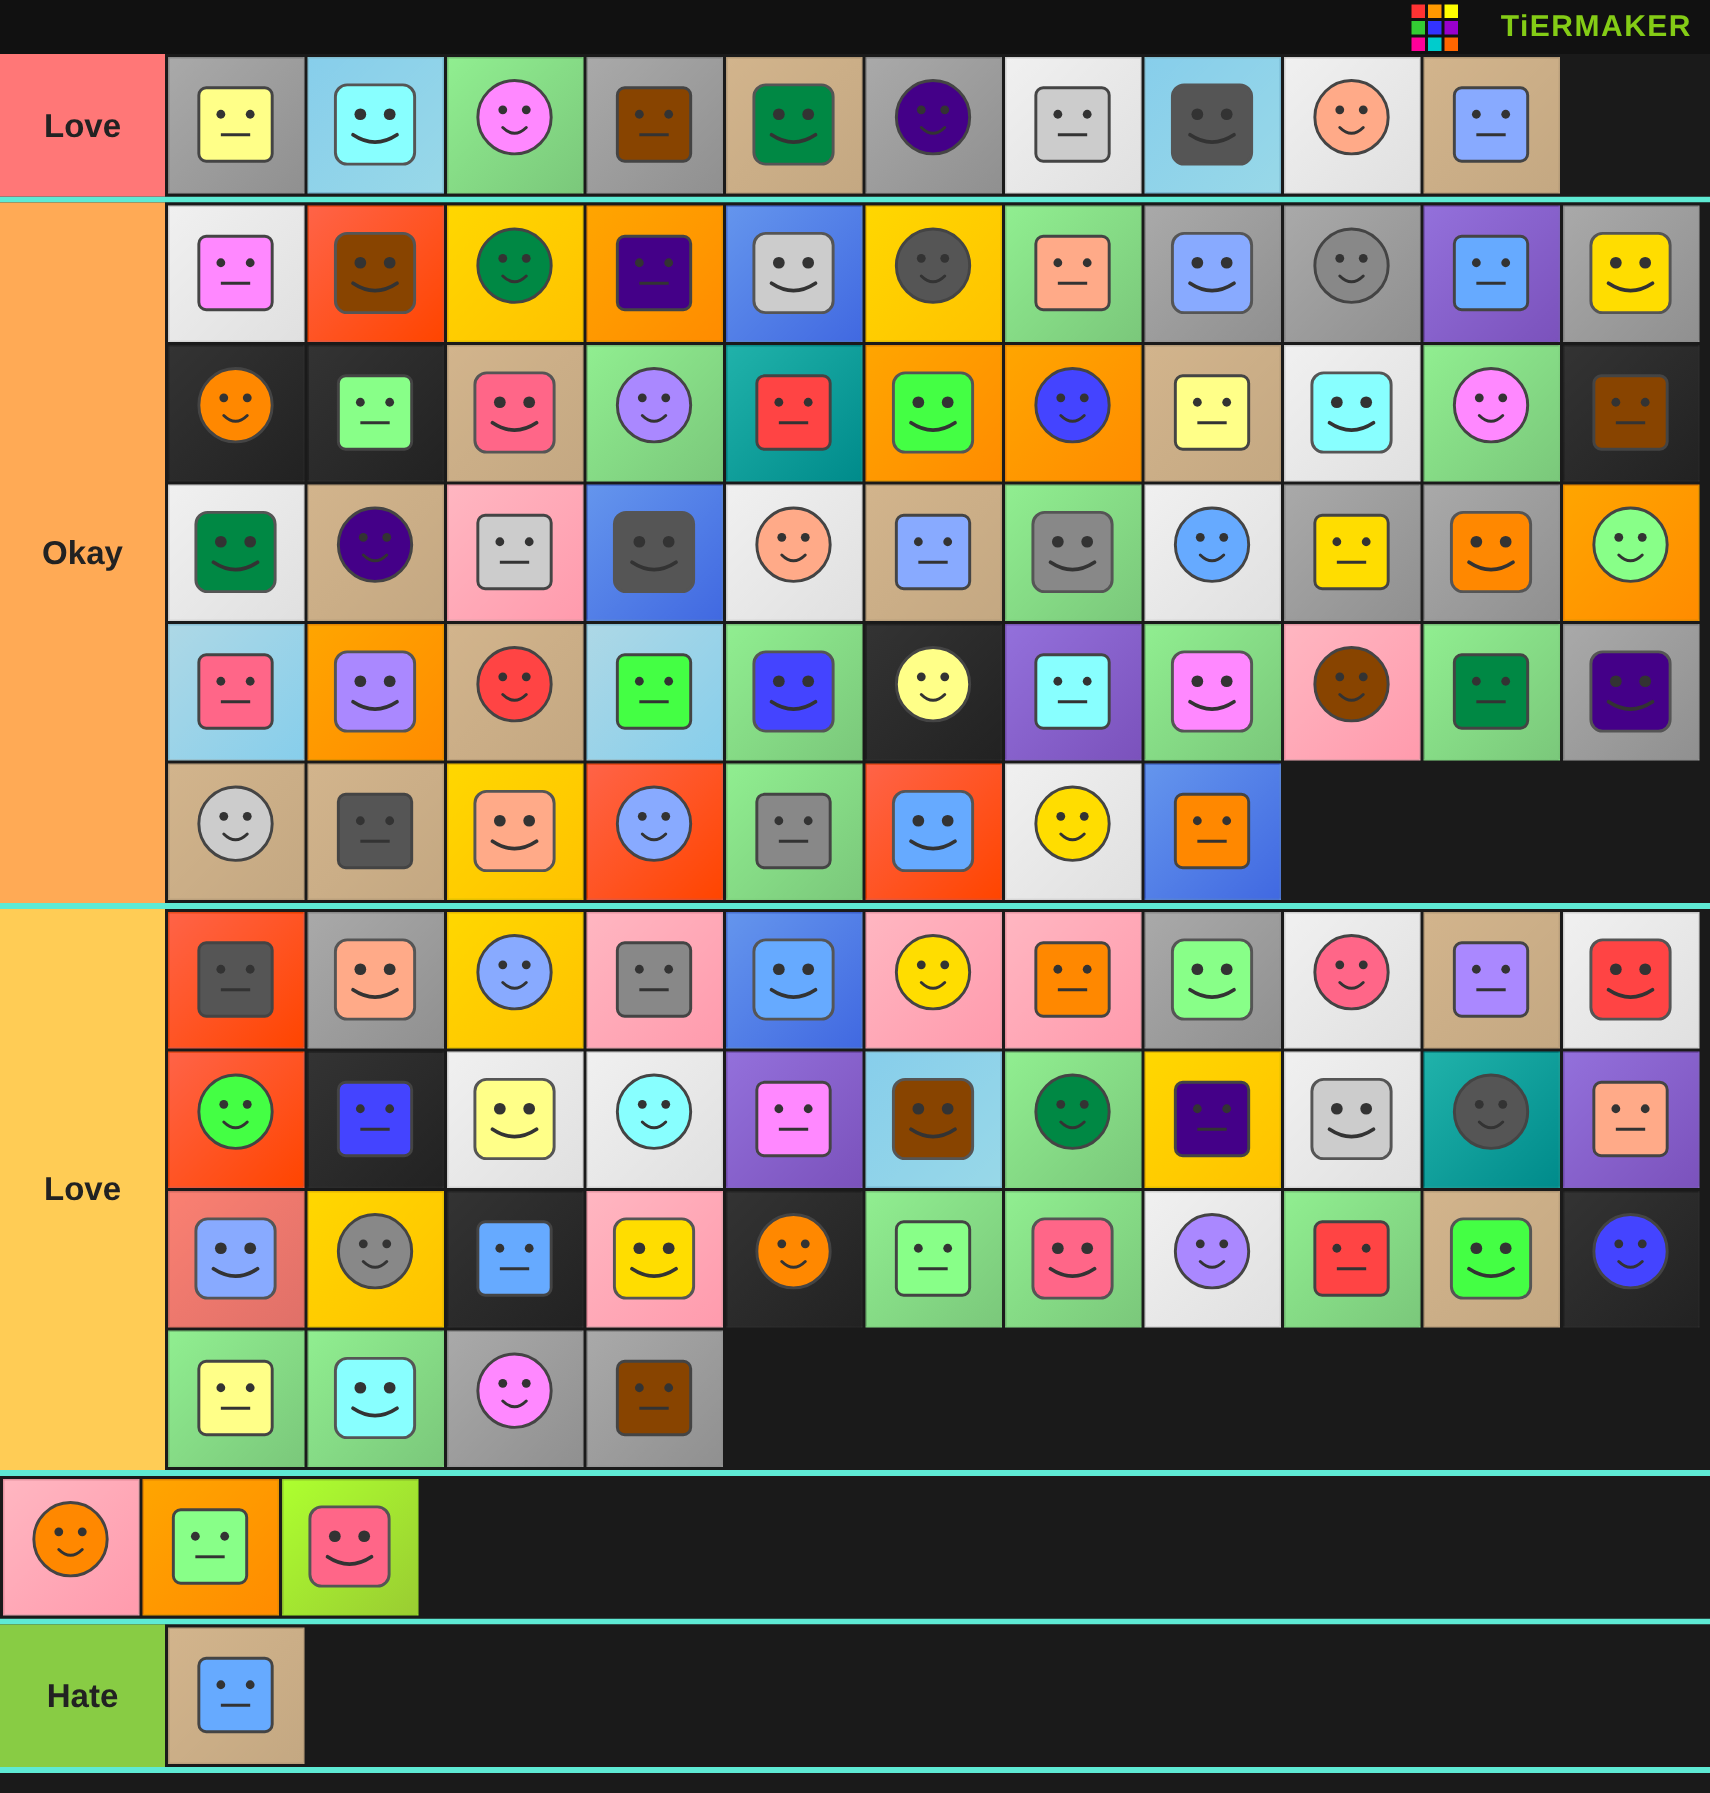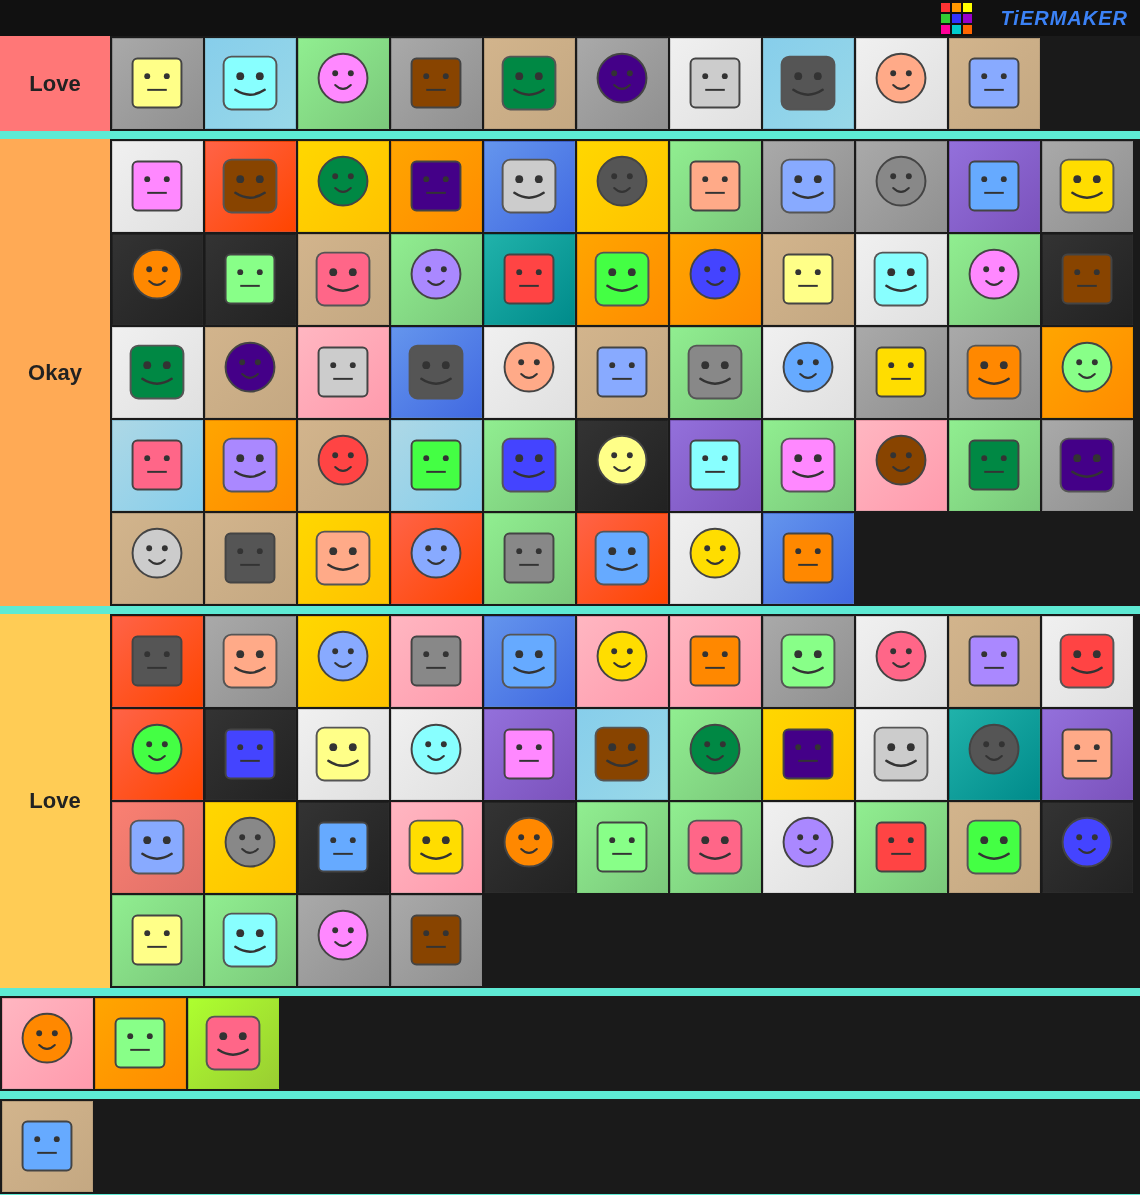--- a/index.html
+++ b/index.html
@@ -20,38 +20,37 @@
       height: 36px;
     }
 
     .tiermaker-logo {
       display: flex;
       align-items: center;
       gap: 8px;
     }
 
     .logo-text {
-      color: #3b82f6;
+      color: #84cc16;
       font-size: 20px;
       font-weight: bold;
       letter-spacing: 1px;
-      font-style: italic;
       margin-left: 14px;
     }
 
     .tier-container {
       display: flex;
       flex-direction: column;
       width: 1140px;
     }
 
     .tier-row {
       display: flex;
       min-height: 95px;
-      border-bottom: 8px solid #5eead4;
+      border-bottom: 4px solid #5eead4;
     }
 
     .tier-label {
       width: 110px;
       min-width: 110px;
       display: flex;
       align-items: center;
       justify-content: center;
       font-size: 22px;
       font-weight: bold;
@@ -976,20 +975,21 @@
           <svg width="91" height="91" viewBox="0 0 91 91">
             <rect x="18" y="18" width="54" height="54" rx="8" fill="#f68" stroke="#555" stroke-width="2"></rect>
      <circle cx="35" cy="38" r="4" fill="#333"></circle>
      <circle cx="55" cy="38" r="4" fill="#333"></circle>
      <path d="M30 52 Q45 62 60 52" stroke="#333" stroke-width="2.5" fill="none" stroke-linecap="round"></path>
           </svg>
         </div>
       </div>
     </div>
     <div class="tier-row">
+      <div class="tier-label tier-hate" style="background-color: rgb(136, 204, 68);">Hate</div>
       <div class="tier-items-grid">
         <div class="char-cell bg-tan" title="Cookie">
           <svg width="91" height="91" viewBox="0 0 91 91">
             <rect x="20" y="20" width="50" height="50" rx="5" fill="#6af" stroke="#444" stroke-width="2"></rect>
      <circle cx="35" cy="38" r="3" fill="#333"></circle>
      <circle cx="55" cy="38" r="3" fill="#333"></circle>
      <line x1="35" y1="52" x2="55" y2="52" stroke="#333" stroke-width="2"></line>
           </svg>
         </div>
       </div>

